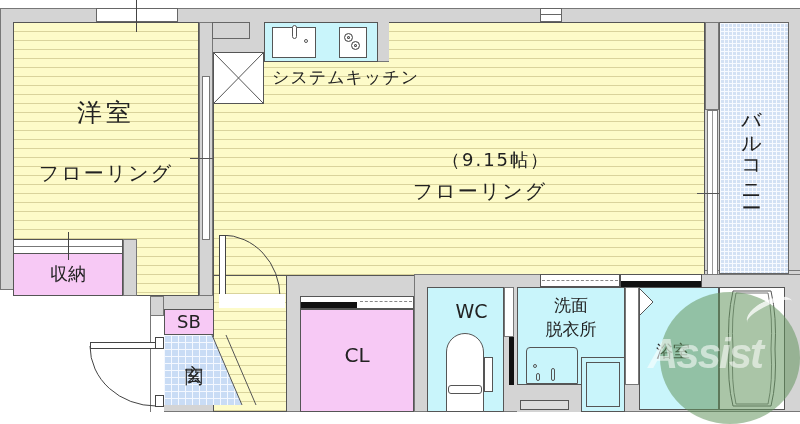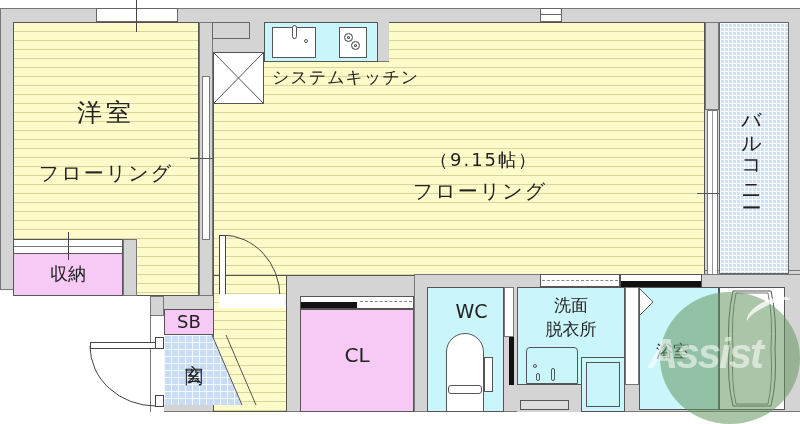--- a/index.html
+++ b/index.html
@@ -70,21 +70,21 @@
     <div class="abs" style="left:4px;top:5px;width:9px;height:9px;border:1px solid #444;border-radius:50%;box-shadow:inset 0 0 0 2px #fff, inset 0 0 0 3px #444;"></div>
     <div class="abs" style="left:11px;top:13px;width:9px;height:9px;border:1px solid #444;border-radius:50%;box-shadow:inset 0 0 0 2px #fff, inset 0 0 0 3px #444;"></div>
   </div>
 </div>
 <div class="lbl" style="left:272px;top:66px;font-size:17px;letter-spacing:1px;">システムキッチン</div>
 <div class="abs white" style="left:540px;top:8px;width:22px;height:14px;border-color:#666;">
   <div class="abs" style="left:0;top:5px;width:20px;height:1px;background:#666;"></div>
 </div>
 
 <div class="abs" style="left:370px;top:110px;width:220px;height:100px;">
-  <div class="lbl" style="left:4px;width:220px;top:38px;font-size:18px;letter-spacing:2px;">（9.15帖）</div>
+  <div class="lbl" style="left:16px;width:220px;top:38px;font-size:18px;letter-spacing:2px;">（9.15帖）</div>
   <div class="lbl" style="left:0;width:220px;top:68px;font-size:20px;letter-spacing:2px;">フローリング</div>
 </div>
 
 <div class="abs wall" style="left:705px;top:22px;width:14px;height:88px;"></div>
 <div class="abs white" style="left:707px;top:110px;width:11px;height:166px;border-color:#777;">
   <div class="abs" style="left:4px;top:0;width:1px;height:164px;background:#999;"></div>
 </div>
 <div class="abs" style="left:697px;top:193px;width:32px;height:1px;background:#555;"></div>
 
 <div class="abs tile-fine" style="left:719px;top:22px;width:70px;height:252px;"></div>

